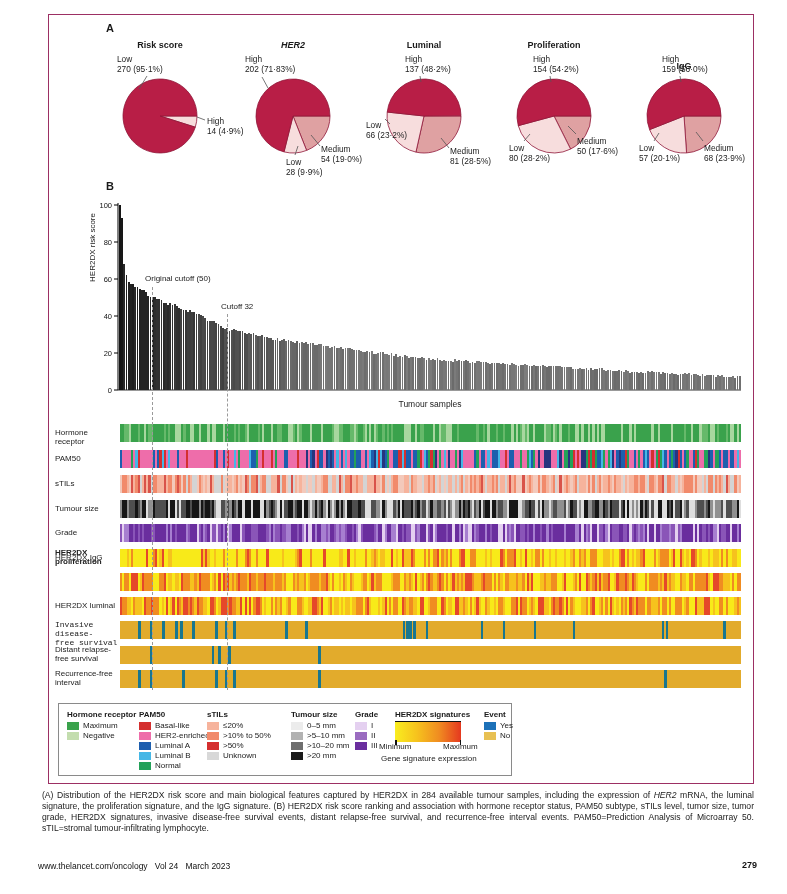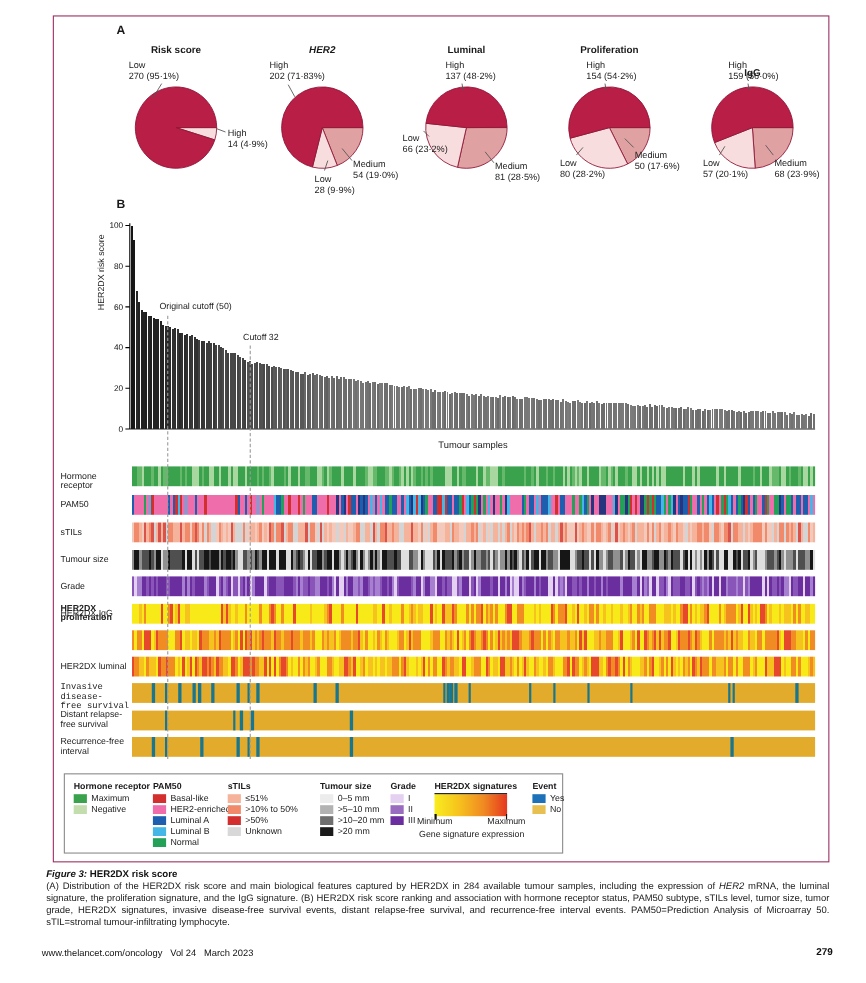--- a/index.html
+++ b/index.html
@@ -550,21 +550,21 @@
         </div>
         <div class="legend-item">
           <div class="legend-swatch" style="background:#23a159;"></div>
           <div class="legend-item-label">Normal</div>
         </div>
       </div>
       <div class="legend-col" style="left:148px;">
         <div class="legend-header">sTILs</div>
         <div class="legend-item">
           <div class="legend-swatch" style="background:#f6b39c;"></div>
-          <div class="legend-item-label">≤51%</div>
+          <div class="legend-item-label">≤20%</div>
         </div>
         <div class="legend-item">
           <div class="legend-swatch" style="background:#f18a6b;"></div>
           <div class="legend-item-label">&gt;10% to 50%</div>
         </div>
         <div class="legend-item">
           <div class="legend-swatch" style="background:#d42f2f;"></div>
           <div class="legend-item-label">&gt;50%</div>
         </div>
         <div class="legend-item">
@@ -640,19 +640,18 @@
       <line x1="449" y1="148" x2="441" y2="138" stroke="#555" stroke-width="0.8"></line>
       <line x1="550" y1="76" x2="551" y2="82" stroke="#555" stroke-width="0.8"></line>
       <line x1="524" y1="141" x2="530" y2="134" stroke="#555" stroke-width="0.8"></line>
       <line x1="576" y1="134" x2="568" y2="126" stroke="#555" stroke-width="0.8"></line>
       <line x1="680" y1="76" x2="681" y2="82" stroke="#555" stroke-width="0.8"></line>
       <line x1="654" y1="141" x2="659" y2="133" stroke="#555" stroke-width="0.8"></line>
       <line x1="703" y1="141" x2="696" y2="132" stroke="#555" stroke-width="0.8"></line>
     </svg>
 
   <div class="abs" id="caption">
-    <div id="caption-title"><span class="fig-label">Figure 3:</span><span> HER2DX risk score</span></div>
     <div id="caption-body"><span>(A) Distribution of the HER2DX risk score and main biological features captured by HER2DX in 284 available tumour samples, including the expression of </span><i>HER2</i><span> mRNA, the luminal signature, the proliferation signature, and the IgG signature. (B) HER2DX risk score ranking and association with hormone receptor status, PAM50 subtype, sTILs level, tumor size, tumor grade, HER2DX signatures, invasive disease-free survival events, distant relapse-free survival, and recurrence-free interval events. PAM50=Prediction Analysis of Microarray 50. sTIL=stromal tumour-infiltrating lymphocyte.</span></div>
   </div>
 
   <div class="abs" id="footer-left">www.thelancet.com/oncology   Vol 24   March 2023</div>
   <div class="abs" id="footer-page">279</div>
 </div>
 
 </body></html>

